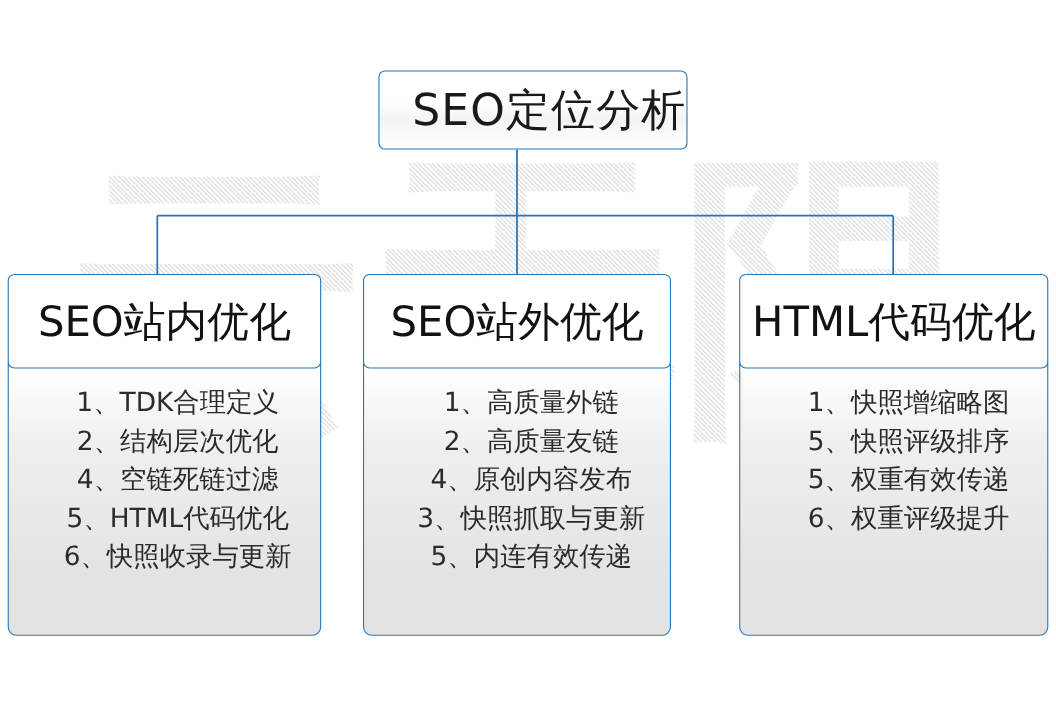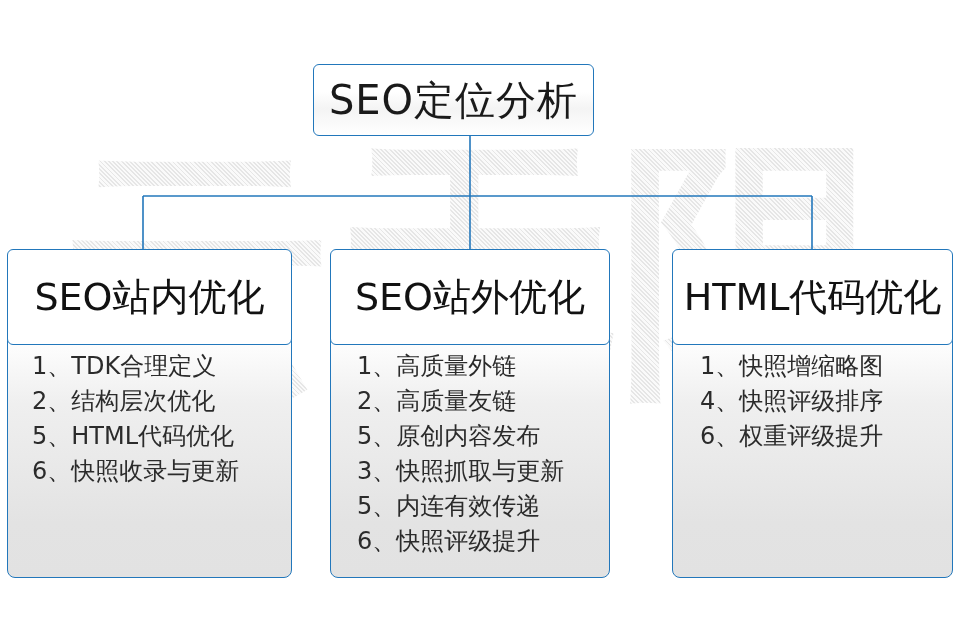--- a/index.html
+++ b/index.html
@@ -60,52 +60,52 @@
   #boxes {
     position: absolute;
     left: 0; top: 0;
     width: 960px; height: 641px;
     z-index: 2;
   }
 
   
   .title-box {
     position: absolute;
-    left: 313px;
+    left: 344px;
     top: 64px;
     width: 281px;
     height: 72px;
     box-sizing: border-box;
     border: 1.6px solid #2277bb;
     border-radius: 6px;
     background: linear-gradient(to bottom,
         #ffffff 0%, #ffffff 38%, #f4f4f4 62%, #ffffff 100%);
     display: flex;
     align-items: center;
-    justify-content: center;
+    justify-content: flex-end;
   }
   .title-box .title-text {
     font-size: 40px;
     color: #1a1a1a;
     letter-spacing: 1px;
     font-family: "DejaVu Sans", "Liberation Sans", sans-serif;
     white-space: nowrap;
   }
 
   
   .column {
     position: absolute;
     top: 249px;
   }
   .col-head {
     position: absolute;
     left: 0;
     top: 0;
     width: 100%;
-    height: 96px;
+    height: 86px;
     box-sizing: border-box;
     border: 1.6px solid #2277bb;
     border-radius: 6px;
     background: #ffffff;
     display: flex;
     align-items: center;
     justify-content: center;
     z-index: 2;
   }
   .col-head .head-text {
@@ -132,20 +132,21 @@
         #e3e3e3 78%,
         #e2e2e2 100%);
     z-index: 1;
     padding-top: 19px;
     overflow: hidden;
   }
   .col-body ol {
     list-style: none;
     margin: 0;
     padding: 0;
+    text-align: center;
   }
   .col-body li {
     font-size: 24px;
     line-height: 35px;
     color: #2b2b2b;
     white-space: nowrap;
     font-family: "DejaVu Sans", "Liberation Sans", sans-serif;
   }
   .col-0 .col-body li { padding-left: 24px; }
   .col-1 .col-body li { padding-left: 26px; }
@@ -178,49 +179,50 @@
     </div>
 
     <div class="column col-0" style="left:7px; width:285px;">
       <div class="col-head">
         <span class="head-text">SEO站内优化</span>
       </div>
       <div class="col-body">
         <ol>
           <li>1、TDK合理定义</li>
           <li>2、结构层次优化</li>
+          <li>4、空链死链过滤</li>
           <li>5、HTML代码优化</li>
           <li>6、快照收录与更新</li>
         </ol>
       </div>
     </div>
 
     <div class="column col-1" style="left:330px; width:280px;">
       <div class="col-head">
         <span class="head-text">SEO站外优化</span>
       </div>
       <div class="col-body">
         <ol>
           <li>1、高质量外链</li>
           <li>2、高质量友链</li>
-          <li>5、原创内容发布</li>
+          <li>4、原创内容发布</li>
           <li>3、快照抓取与更新</li>
           <li>5、内连有效传递</li>
-          <li>6、快照评级提升</li>
         </ol>
       </div>
     </div>
 
     <div class="column col-2" style="left:672px; width:281px;">
       <div class="col-head">
         <span class="head-text">HTML代码优化</span>
       </div>
       <div class="col-body">
         <ol>
           <li>1、快照增缩略图</li>
-          <li>4、快照评级排序</li>
+          <li>5、快照评级排序</li>
+          <li>5、权重有效传递</li>
           <li>6、权重评级提升</li>
         </ol>
       </div>
     </div>
 
   </div>
 </div>
 
 </body></html>

